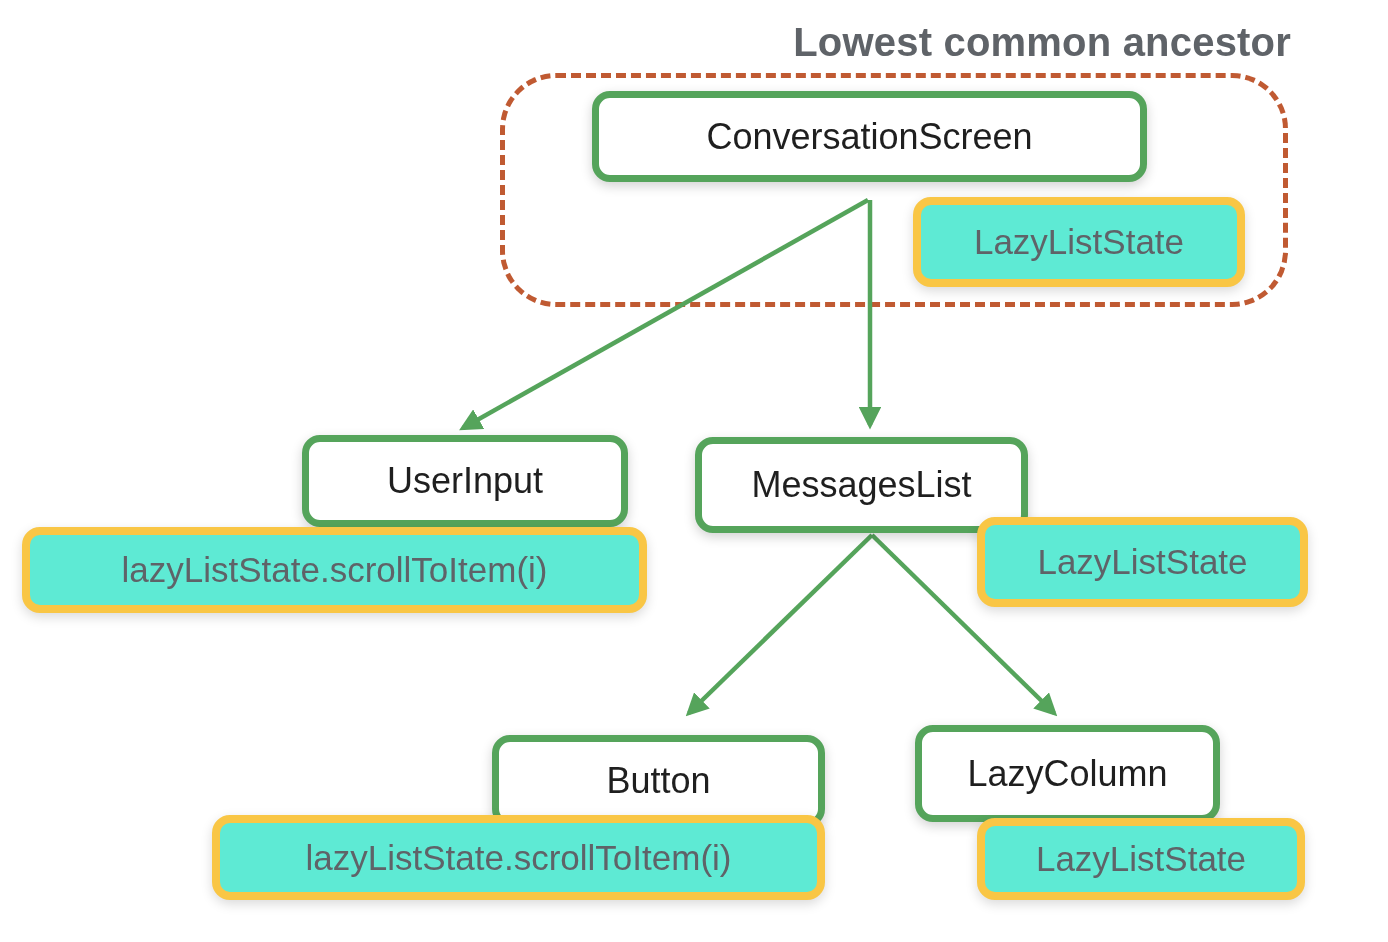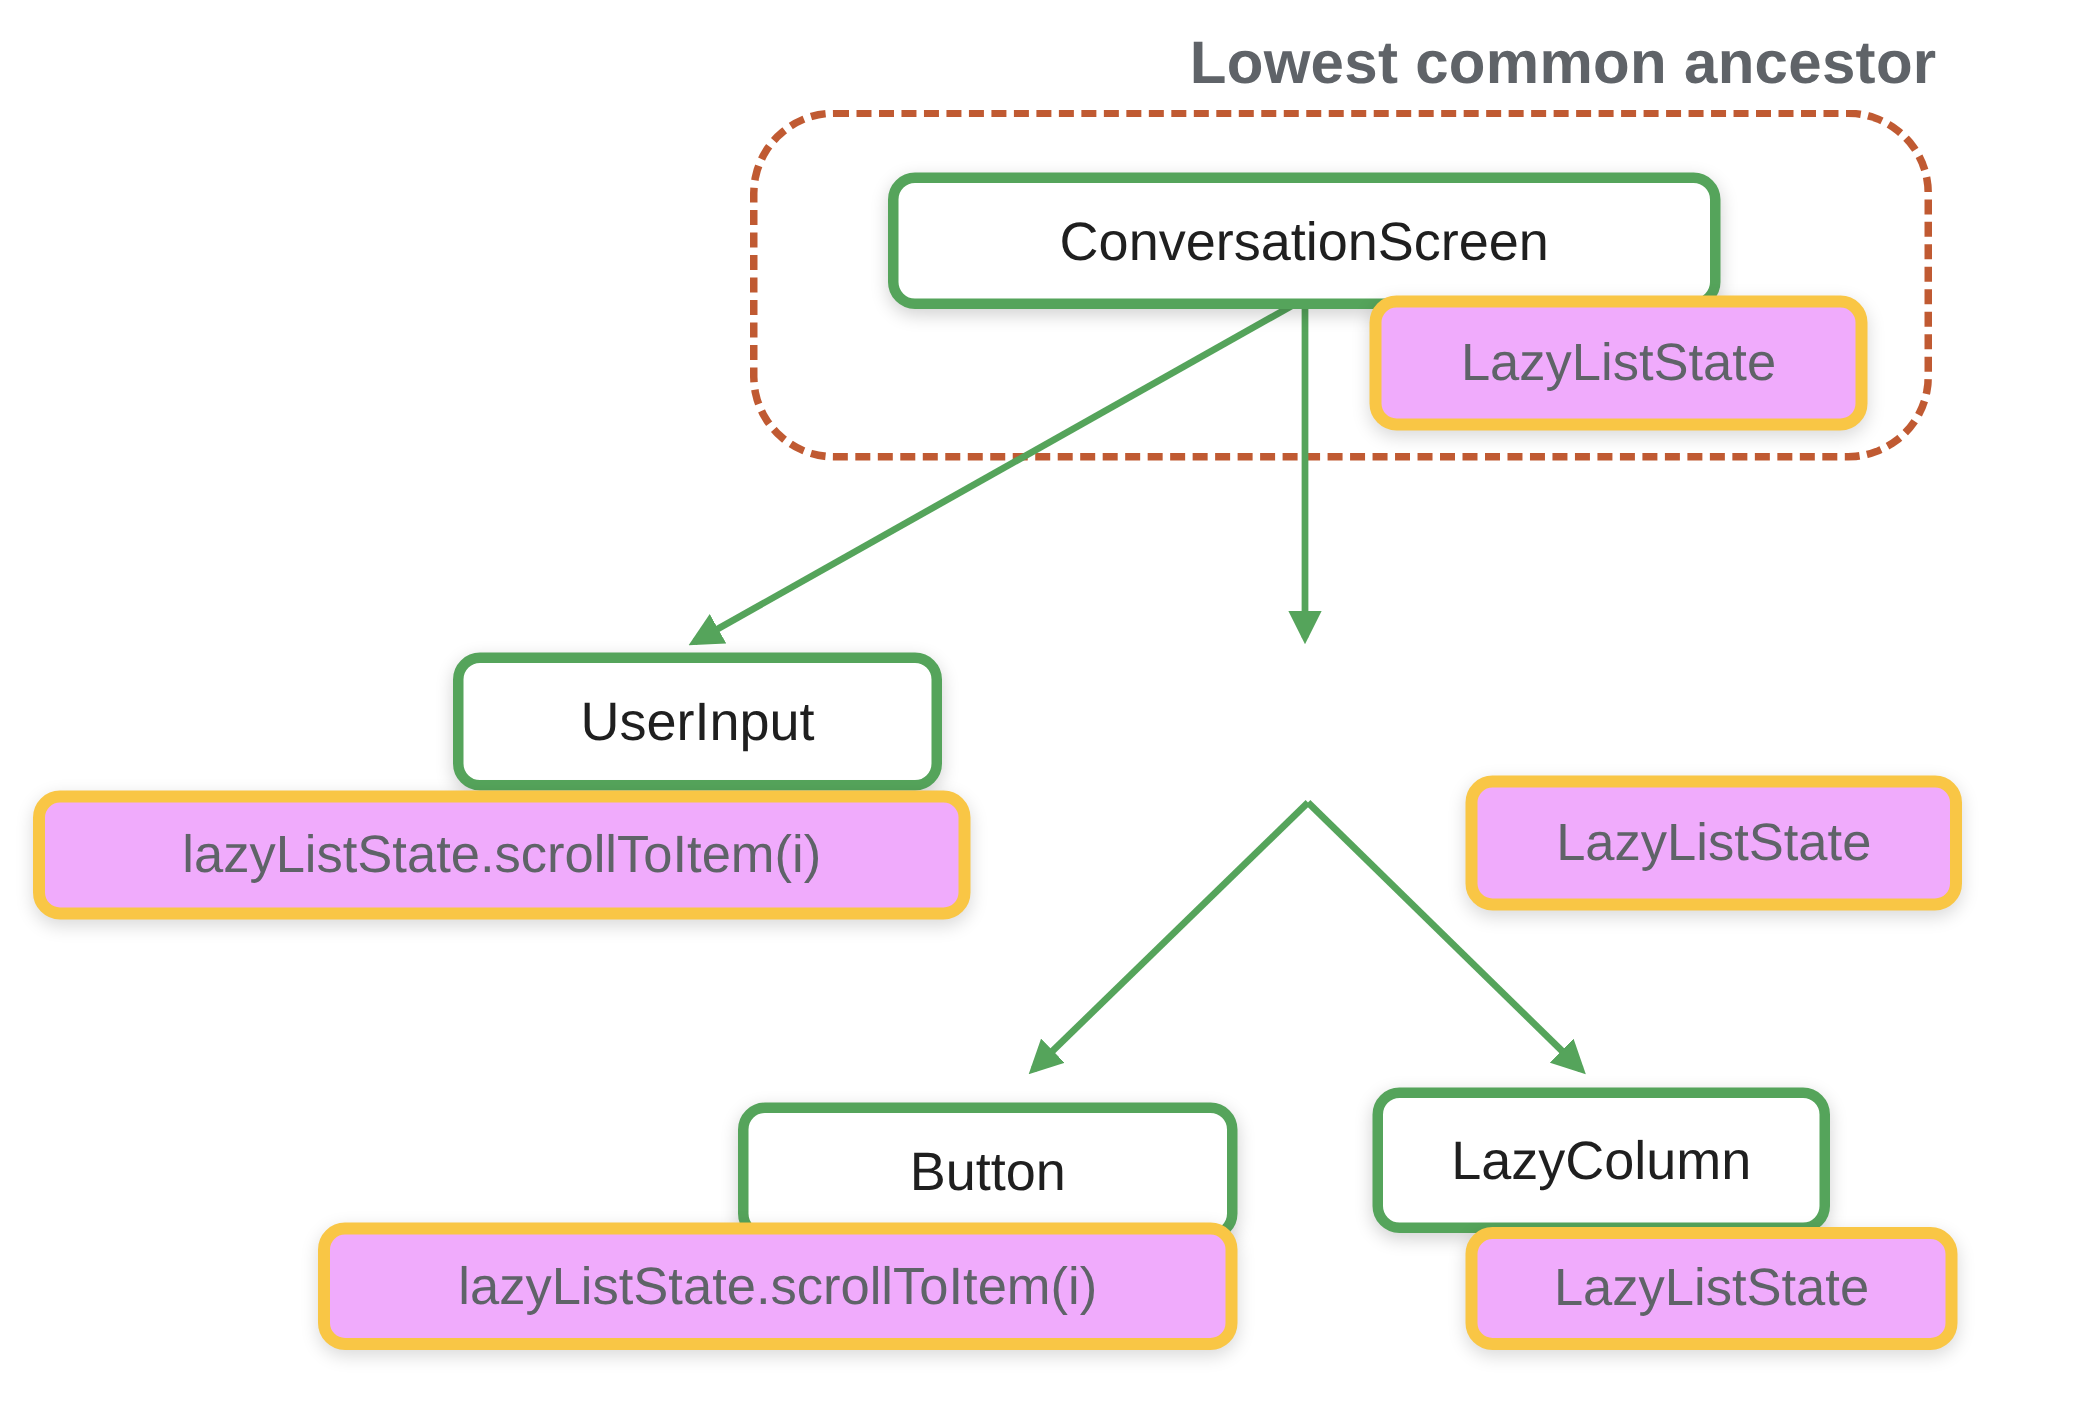--- a/index.html
+++ b/index.html
@@ -47,34 +47,34 @@
     justify-content: center;
     font-size: 36px;
     color: #1f1f1f;
     box-shadow: 0 4px 12px rgba(0,0,0,0.18);
     z-index: 3;
     white-space: nowrap;
   }
   .state {
     position: absolute;
     box-sizing: border-box;
-    background: #f0abfc;
+    background: #5eead4;
     border: 8px solid #f9c645;
     border-radius: 18px;
     display: flex;
     align-items: center;
     justify-content: center;
     font-size: 35px;
     color: #5f6368;
     box-shadow: 0 4px 12px rgba(0,0,0,0.15);
     z-index: 4;
     white-space: nowrap;
   }
   
-  .n-conversation { left: 592px; top: 115px; width: 555px; height: 91px; }
+  .n-conversation { left: 592px; top: 91px; width: 555px; height: 91px; }
   .n-userinput    { left: 302px; top: 435px; width: 326px; height: 92px; }
   .n-messageslist { left: 695px; top: 437px; width: 333px; height: 96px; }
   .n-button       { left: 492px; top: 723px; width: 333px; height: 92px; margin-top: 12px; }
   .n-lazycolumn   { left: 915px; top: 725px; width: 305px; height: 97px; }
   
   .s-conversation { left: 913px; top: 197px; width: 332px; height: 90px; }
   .s-userinput    { left: 22px;  top: 527px; width: 625px; height: 86px; }
   .s-messageslist { left: 977px; top: 517px; width: 331px; height: 90px; }
   .s-button       { left: 212px; top: 815px; width: 613px; height: 85px; }
   .s-lazycolumn   { left: 977px; top: 818px; width: 328px; height: 82px; }
@@ -119,20 +119,23 @@
   </div>
 
   <div class="node n-userinput">
     <span>UserInput</span>
   </div>
 
   <div class="state s-userinput">
     <span>lazyListState.scrollToItem(i)</span>
   </div>
 
+  <div class="node n-messageslist">
+    <span>MessagesList</span>
+  </div>
 
   <div class="state s-messageslist">
     <span>LazyListState</span>
   </div>
 
   <div class="node n-button">
     <span>Button</span>
   </div>
 
   <div class="state s-button">

